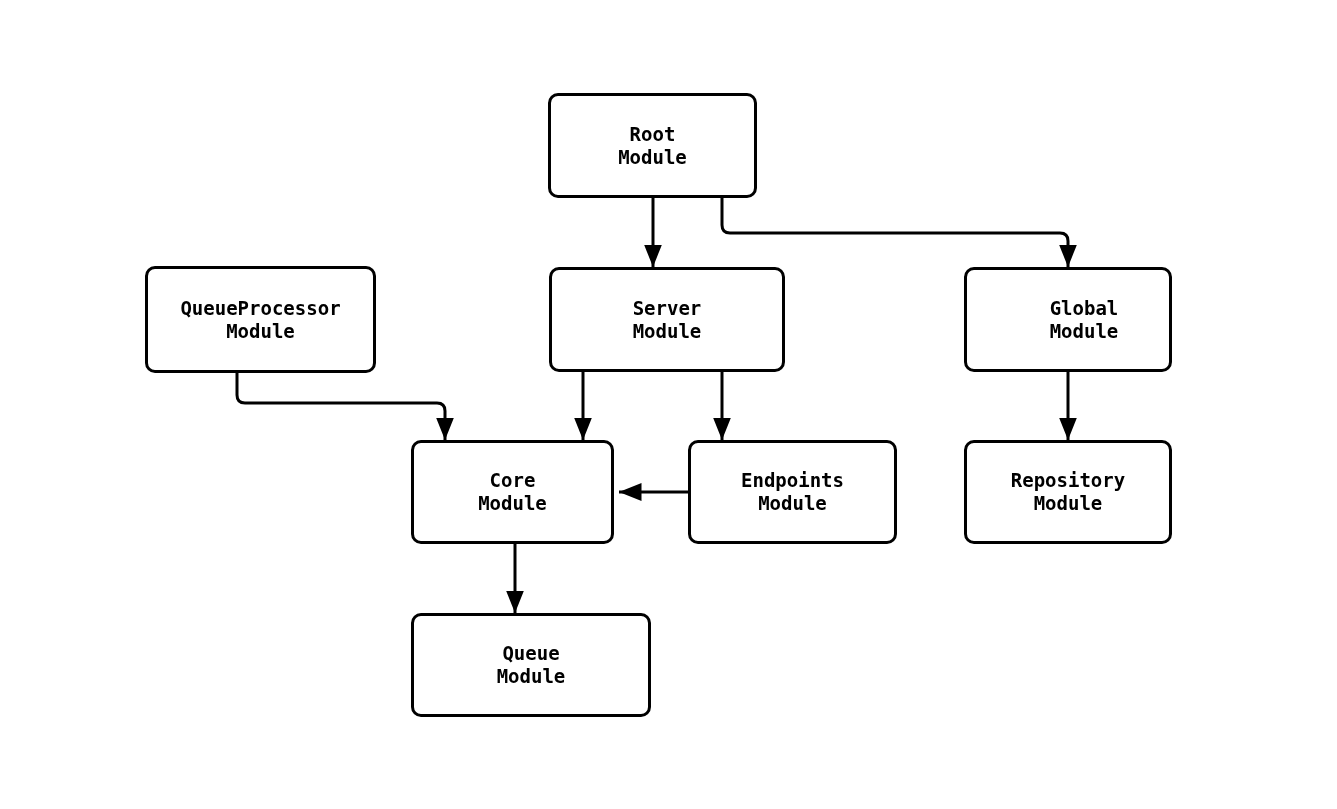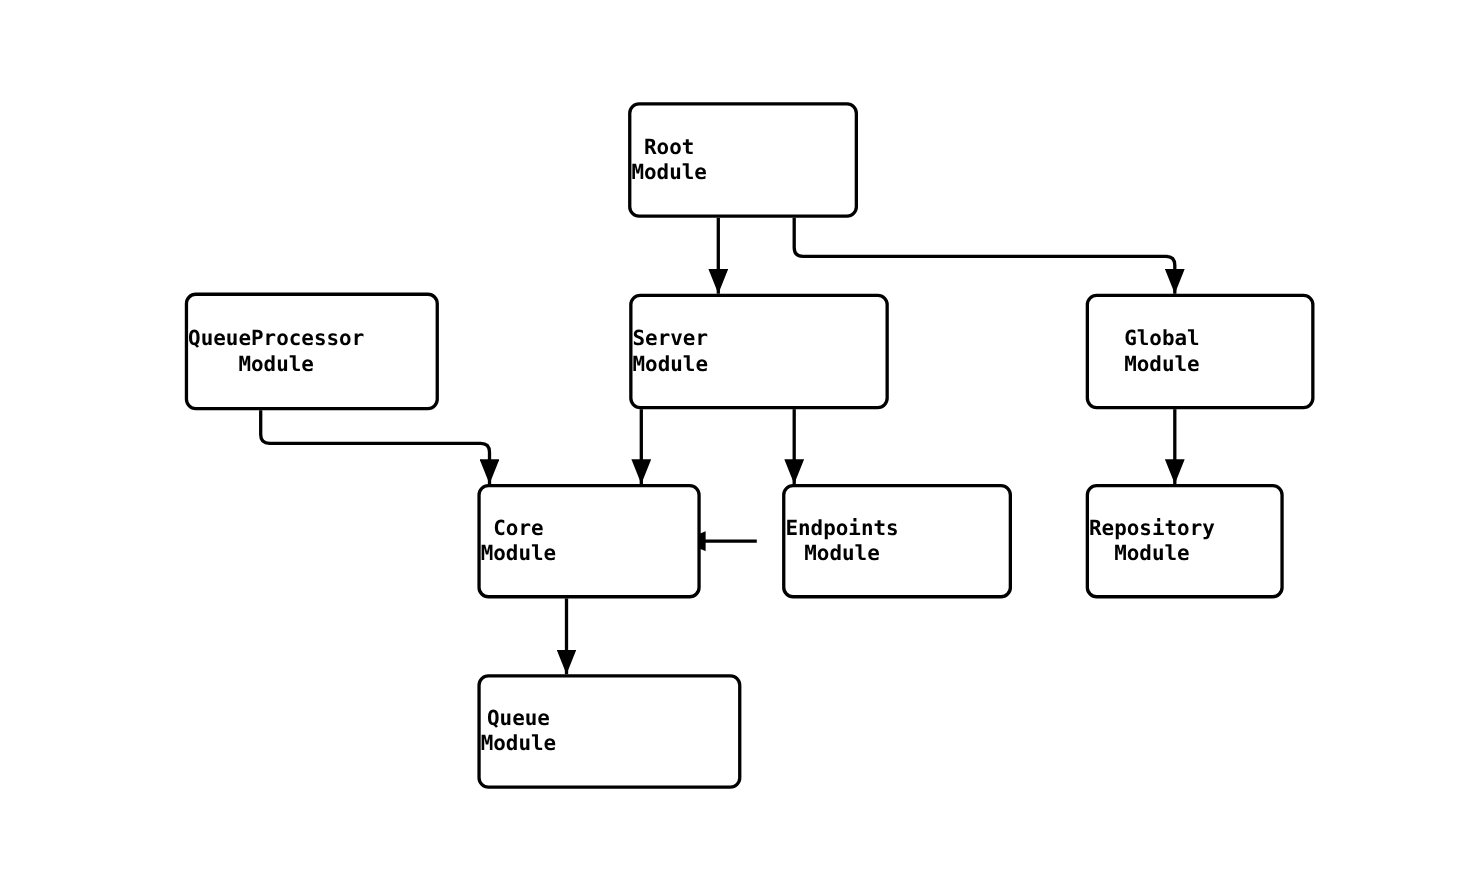--- a/index.html
+++ b/index.html
@@ -28,22 +28,21 @@
     stroke-width: 3;
   }
   .node {
     position: absolute;
     box-sizing: border-box;
     background: var(--fill, #ffffff);
     border: 3px solid var(--stroke, #000000);
     border-radius: 10px;
     display: flex;
     align-items: center;
-    justify-content: flex-start;
-    margin-left: 23px;
+    justify-content: center;
   }
   .node-label {
     white-space: pre-line;
     text-align: center;
     font-weight: bold;
     font-size: 19px;
     line-height: 23px;
     color: var(--text, #000000);
   }
 </style>
@@ -86,21 +85,21 @@
 Module</div>
       </div>
       <div class="node" style="left: 411px; top: 440px; width: 203px; height: 104px;">
         <div class="node-label">Core
 Module</div>
       </div>
       <div class="node" style="left: 688px; top: 440px; width: 209px; height: 104px;">
         <div class="node-label">Endpoints
 Module</div>
       </div>
-      <div class="node" style="left: 964px; top: 440px; width: 180px; height: 104px;">
+      <div class="node" style="left: 964px; top: 440px; width: 208px; height: 104px;">
         <div class="node-label">Repository
 Module</div>
       </div>
       <div class="node" style="left: 411px; top: 613px; width: 240px; height: 104px;">
         <div class="node-label">Queue
 Module</div>
       </div>
     </div>
 </div>
 

